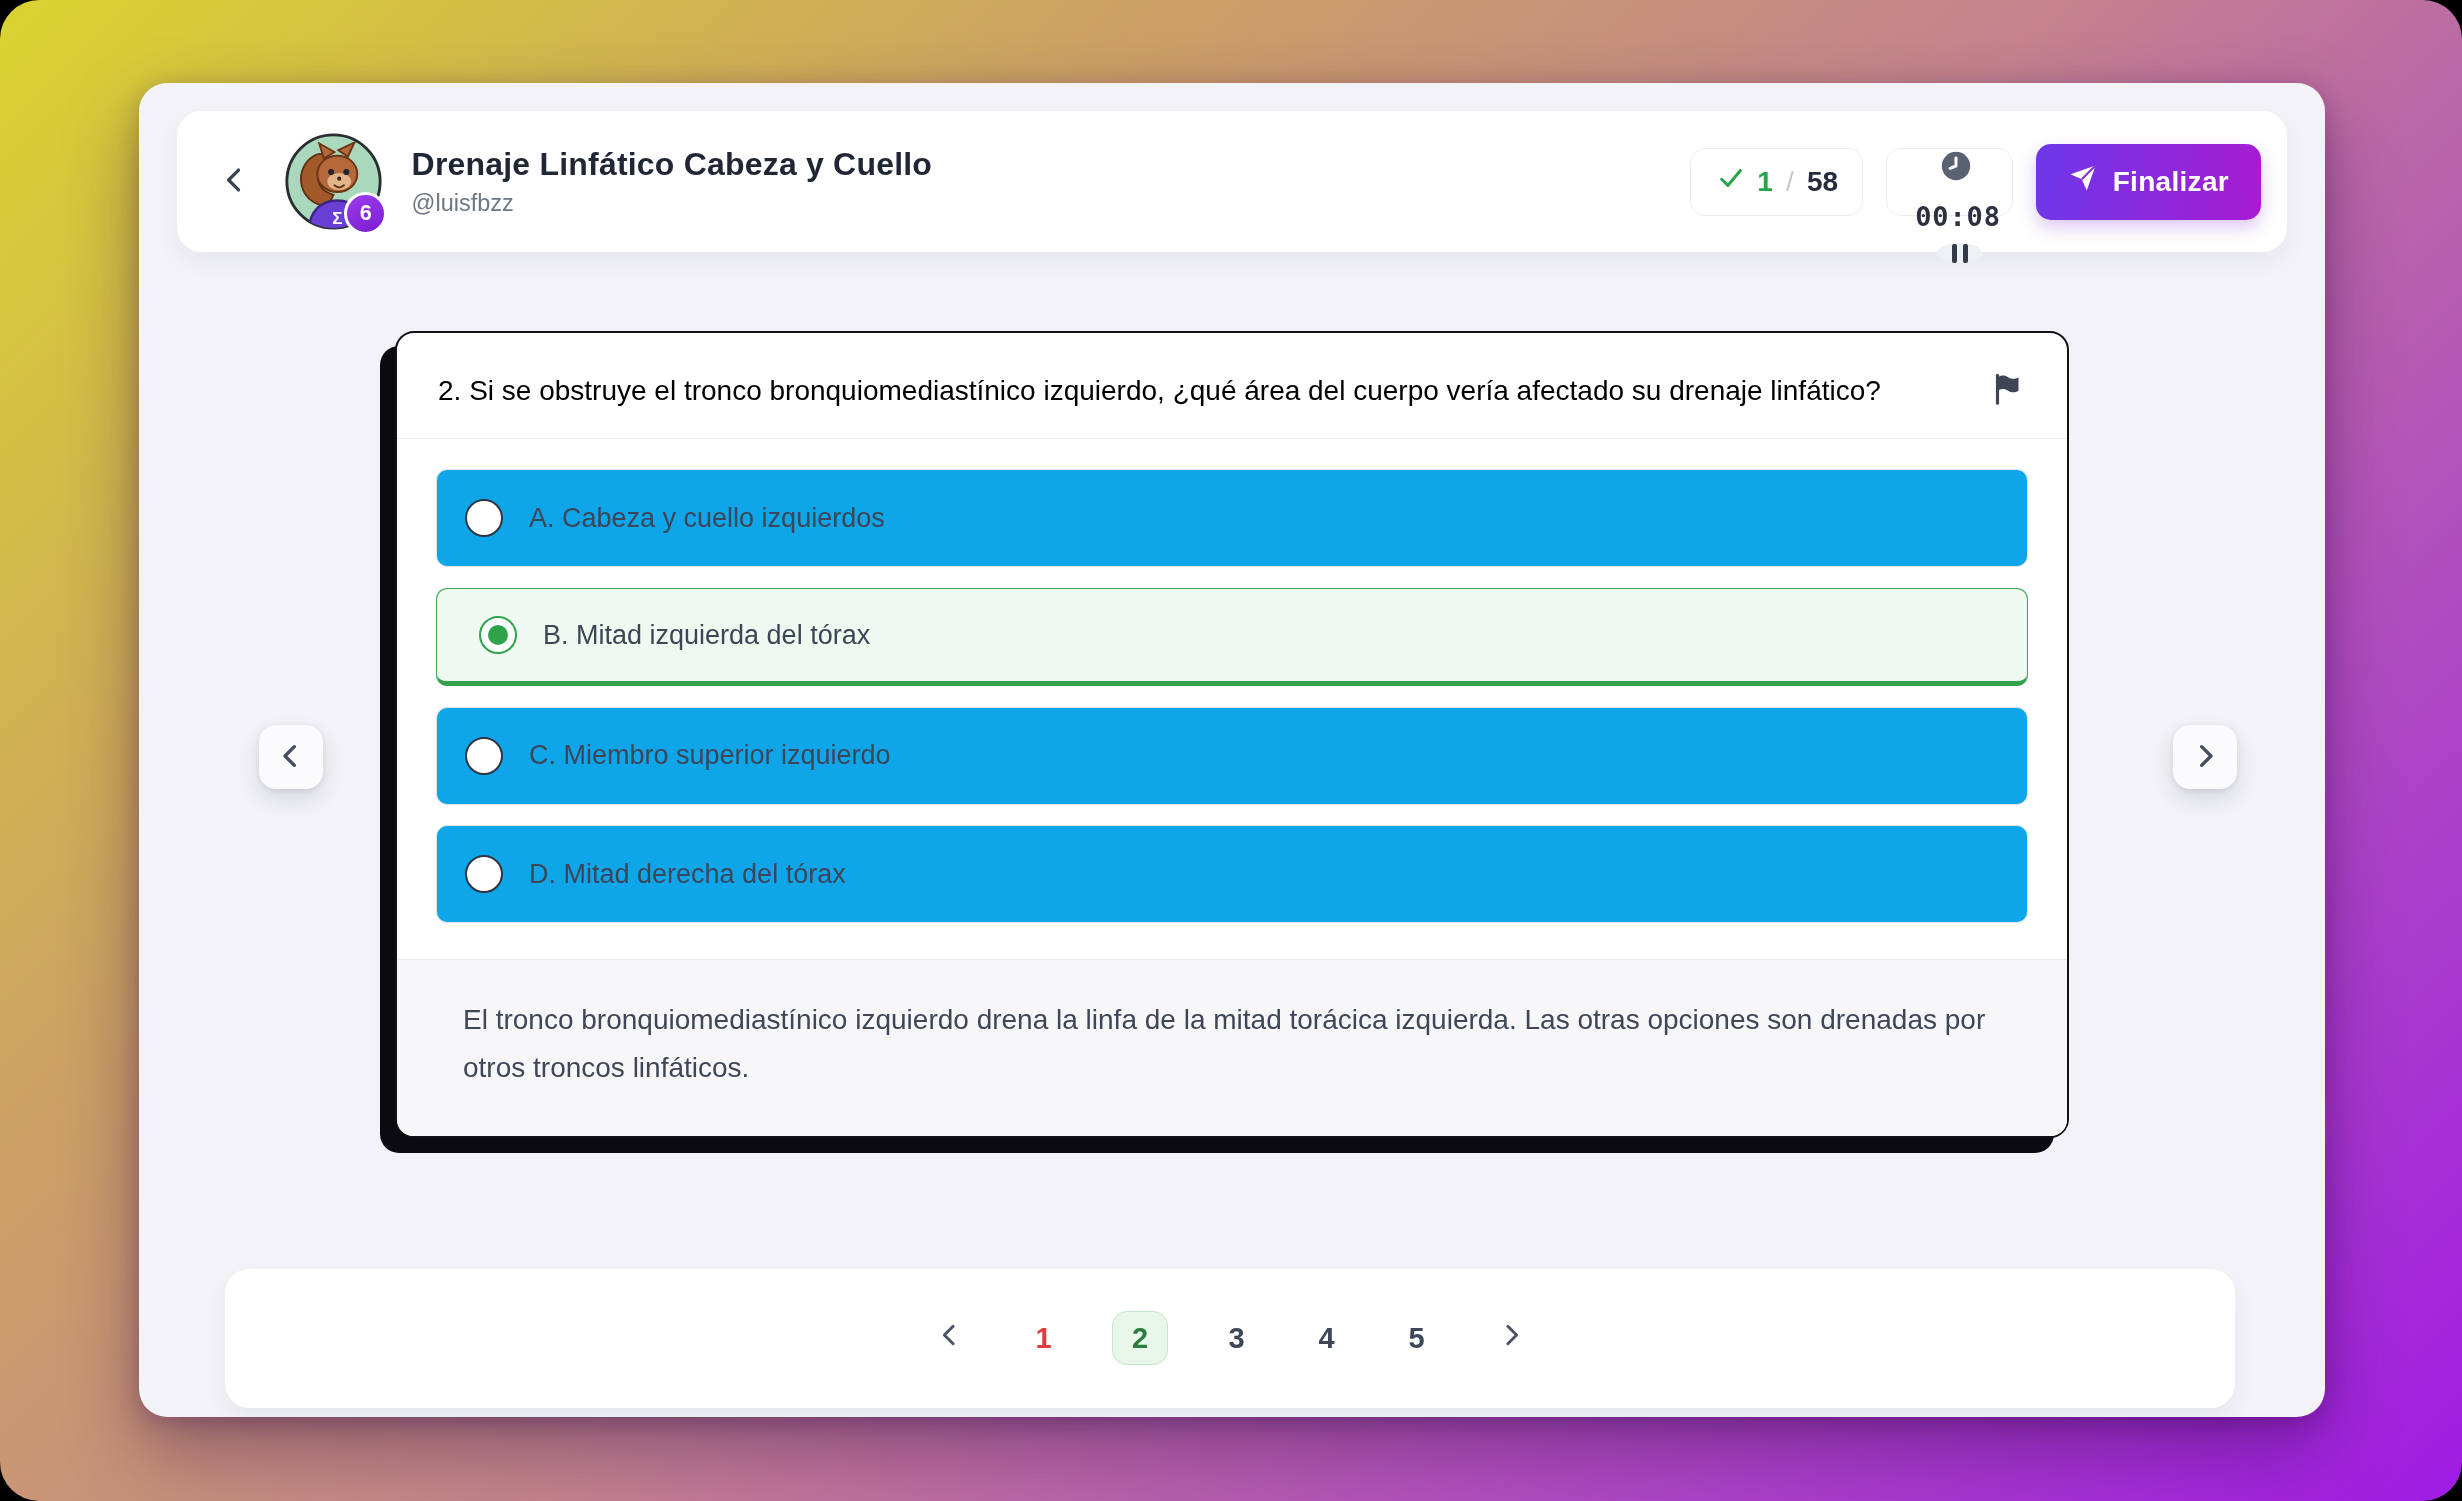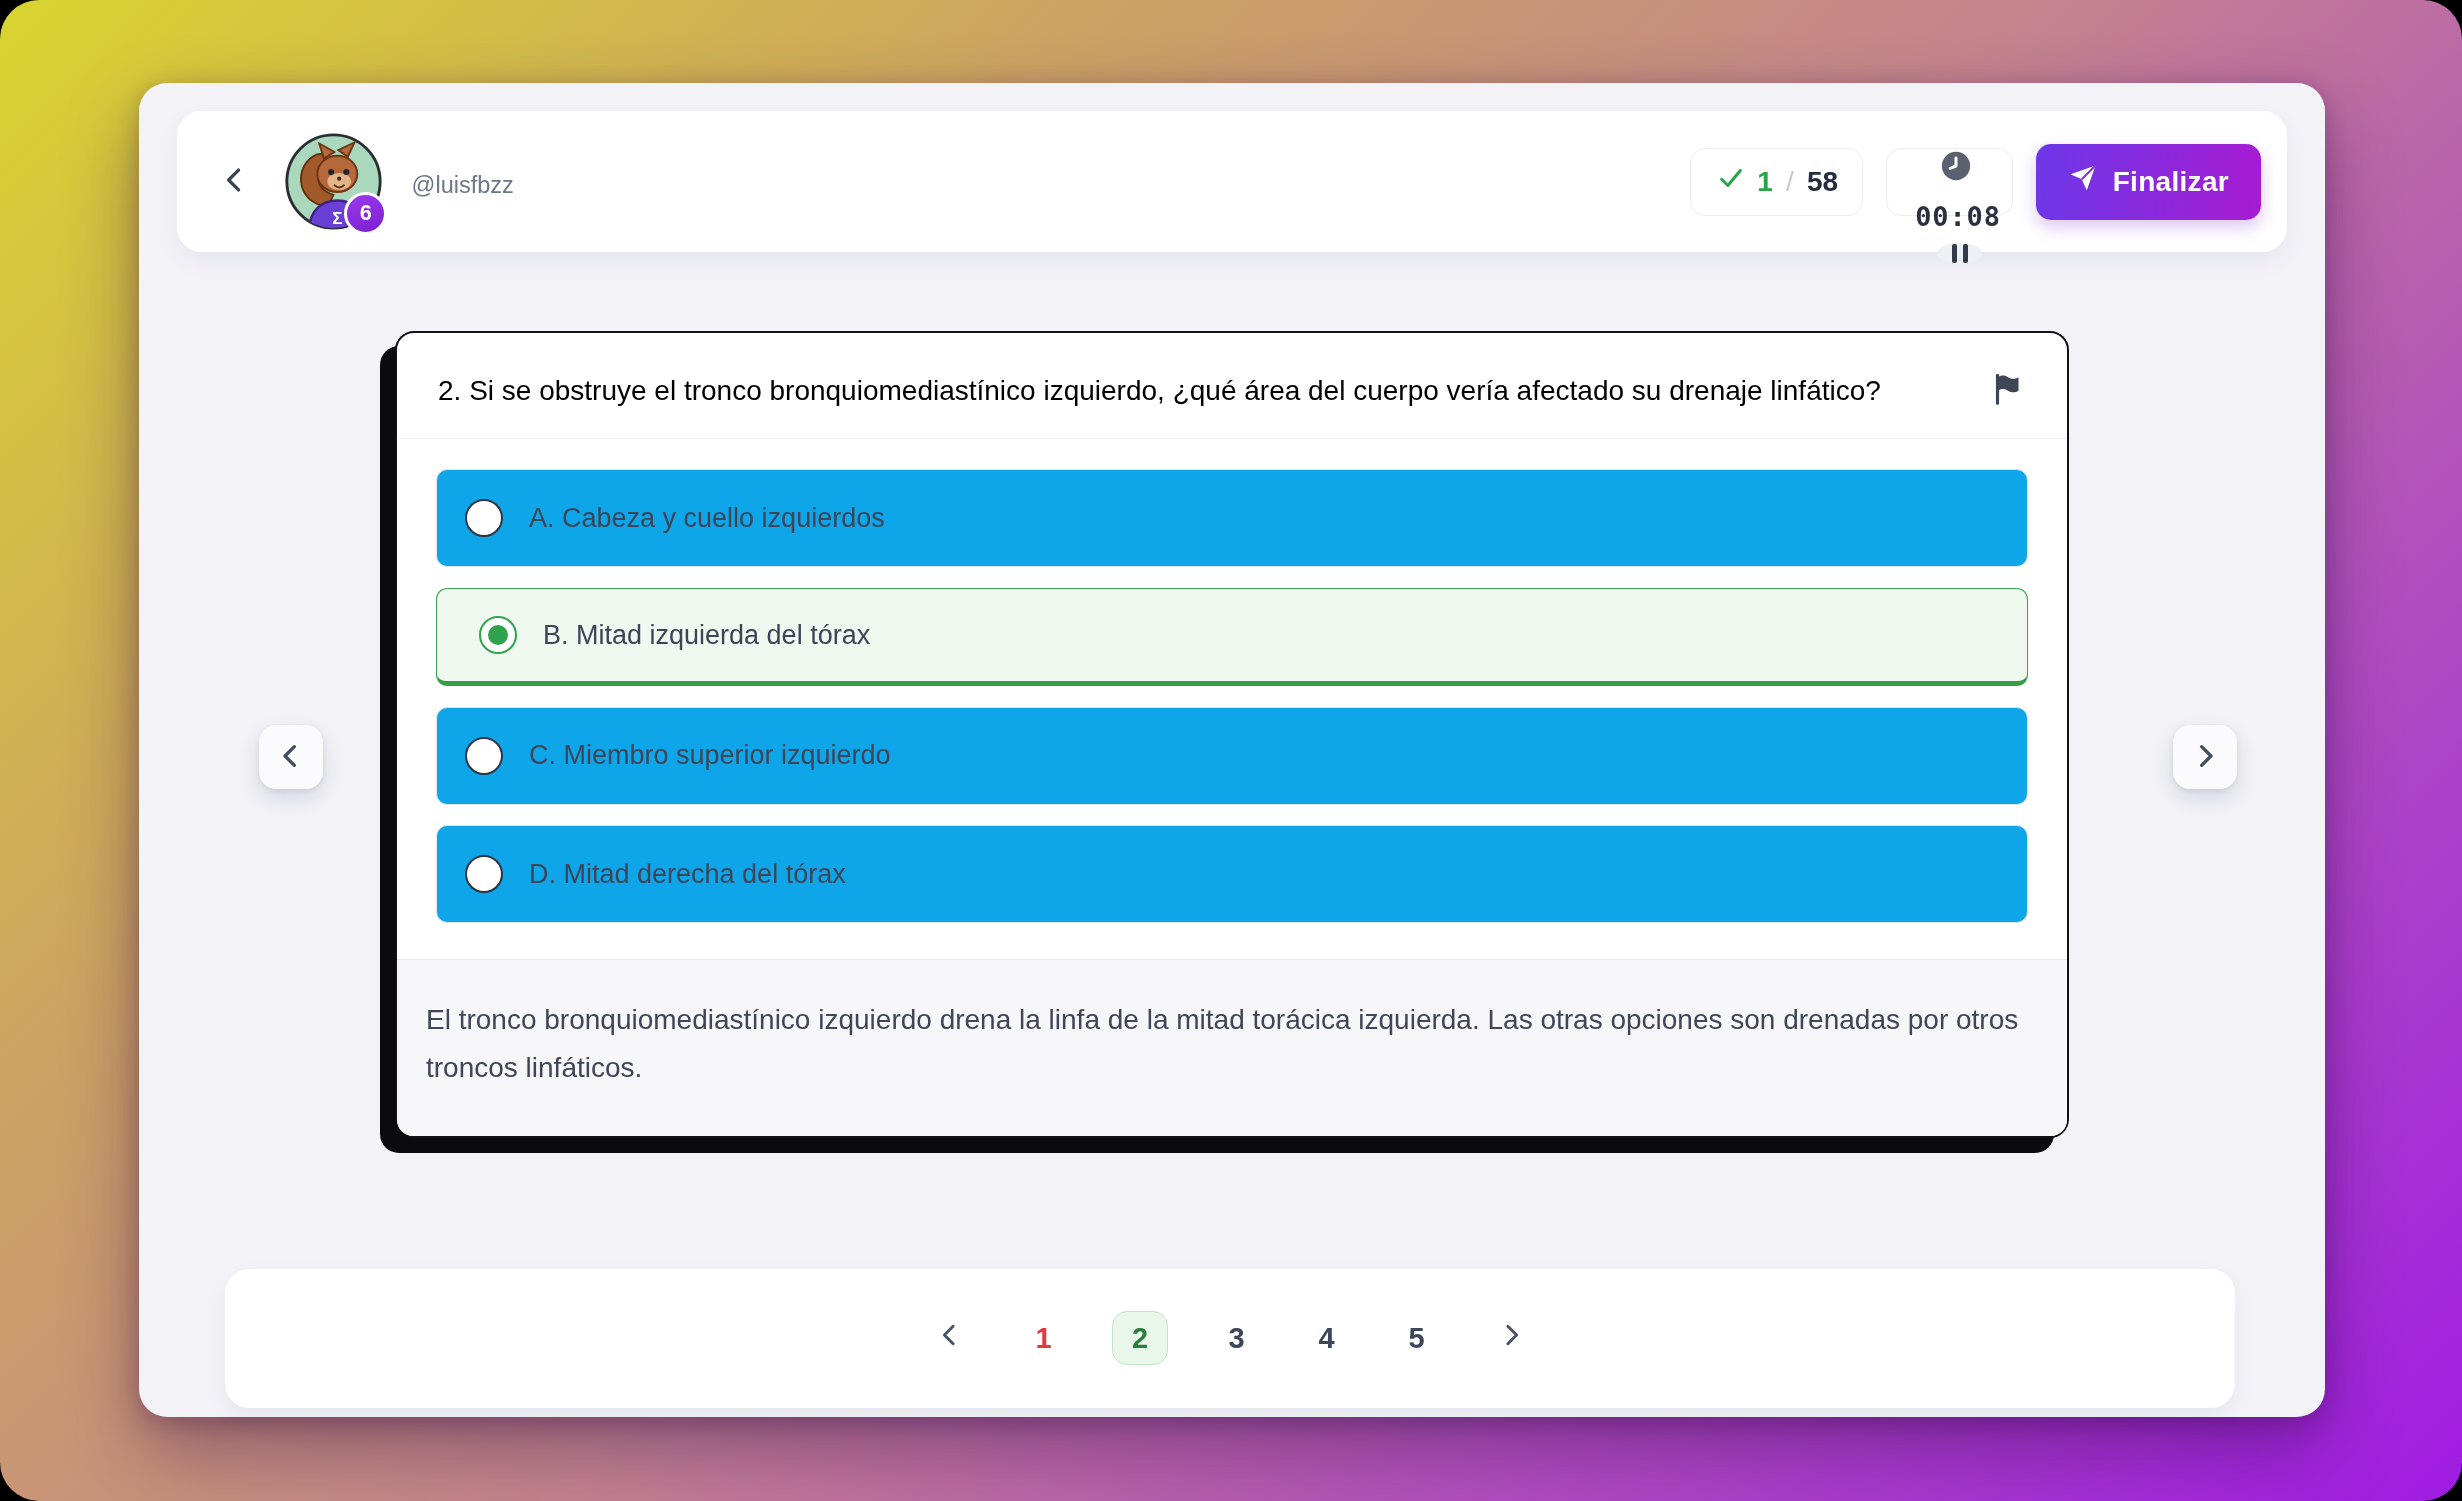--- a/index.html
+++ b/index.html
@@ -81,21 +81,21 @@
   }
   .option-label { font-size:27px; font-weight:500; color:#3d4557; }
   .radio { width:38px; height:38px; border-radius:50%; border:2.8px solid #2e3440; background:#fff;
     display:flex; align-items:center; justify-content:center; flex:none; }
   .radio-dot { width:20.6px; height:20.6px; border-radius:50%; background:transparent; }
   .option.selected { background:#eff9f0; border:1.9px solid #3aa450; border-bottom:5.6px solid #35a04b; padding:0 42px; }
   .option.selected .radio { border-color:#2fa34c; }
   .option.selected .radio-dot { background:#2fa34c; }
   .explanation {
     margin:0; border-top:0.9px solid #e9eaef; background:#f7f7fa;
-    padding:36px 29px 45px; font-size:28px; line-height:1.7; color:#3e4657;
+    padding:36px 66px 45px; font-size:28px; line-height:1.7; color:#3e4657;
     border-radius:0 0 16px 16px;
   }
   
   .pagination {
     position:absolute; left:86px; right:90px; bottom:9.4px; height:139px;
     background:#fff; border-radius:24.4px; box-shadow:0 9.4px 24.4px rgba(25,25,70,.05);
     display:flex; align-items:center; justify-content:center; gap:47px;
   }
   .page {
     min-width:43px; height:54px; background:none; border:none; cursor:pointer;
@@ -145,20 +145,21 @@
               <path d="M53 56 Q58 60.5 63 56" stroke="#5c3317" stroke-width="2" fill="none" stroke-linecap="round"></path>
               <path d="M26 106 C26 82 40 72 56 72 C72 72 86 82 86 106 Z" fill="#6a3fd3" stroke="#3f2483" stroke-width="2.5"></path>
               <text x="56" y="97" font-size="18" font-weight="bold" fill="#ffffff" text-anchor="middle">Σ</text>
             </g>
           </svg>
         </span>
         <span class="level-badge">6</span>
       </div>
 
       <div class="title-block">
+        <span class="quiz-title">Drenaje Linfático Cabeza y Cuello</span>
         <span class="username">@luisfbzz</span>
       </div>
 
       <div class="header-right">
         <div class="pill">
           <span>
             <svg width="30" height="30" viewBox="0 0 24 24" fill="none">
                 <polyline points="4.5 13 9.5 18 19.5 6" stroke="#27a54b" stroke-width="2.4" stroke-linecap="round" stroke-linejoin="round"></polyline>
               </svg>
           </span>

